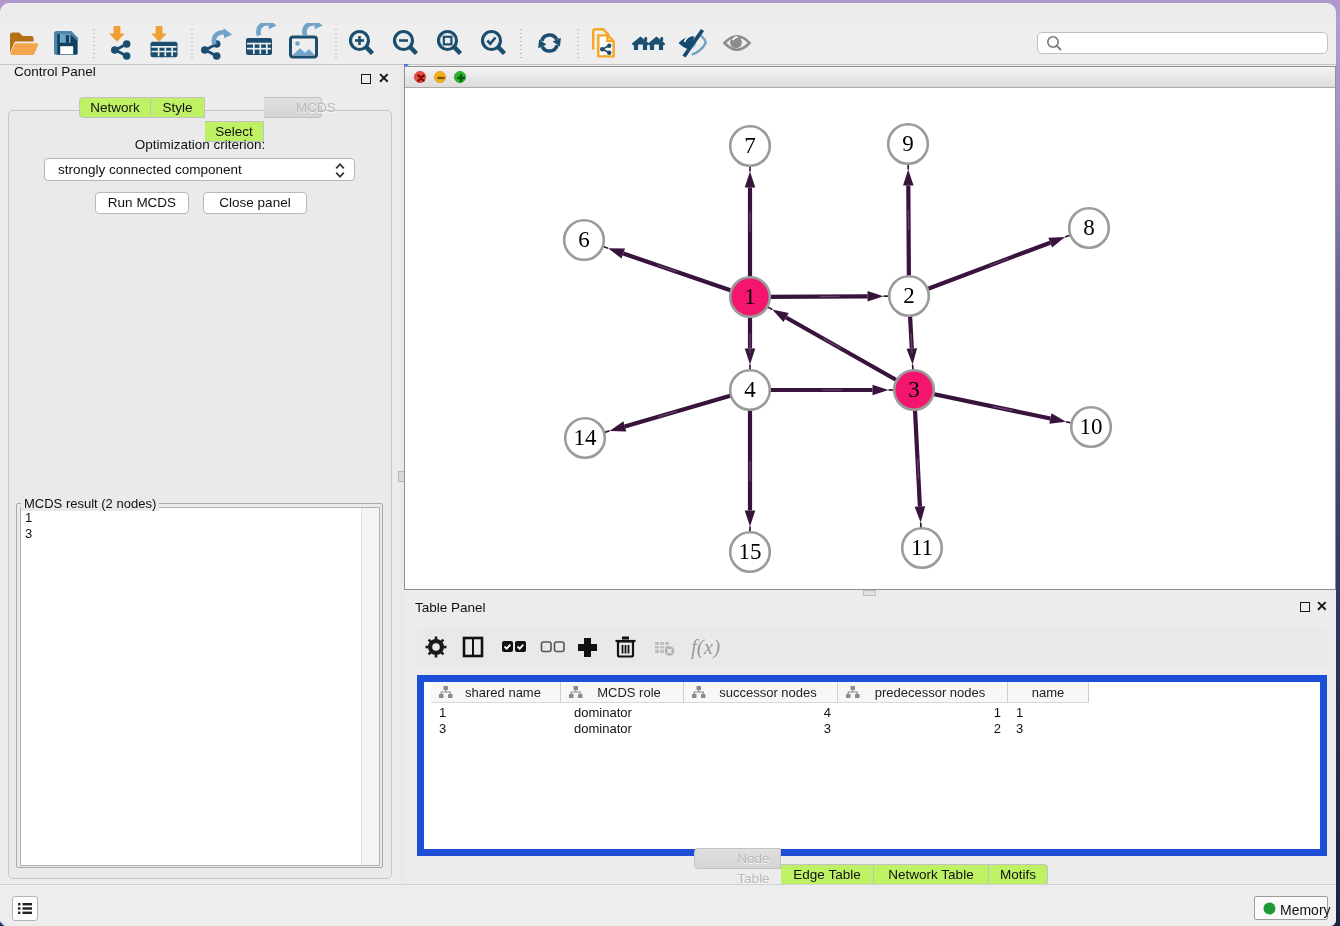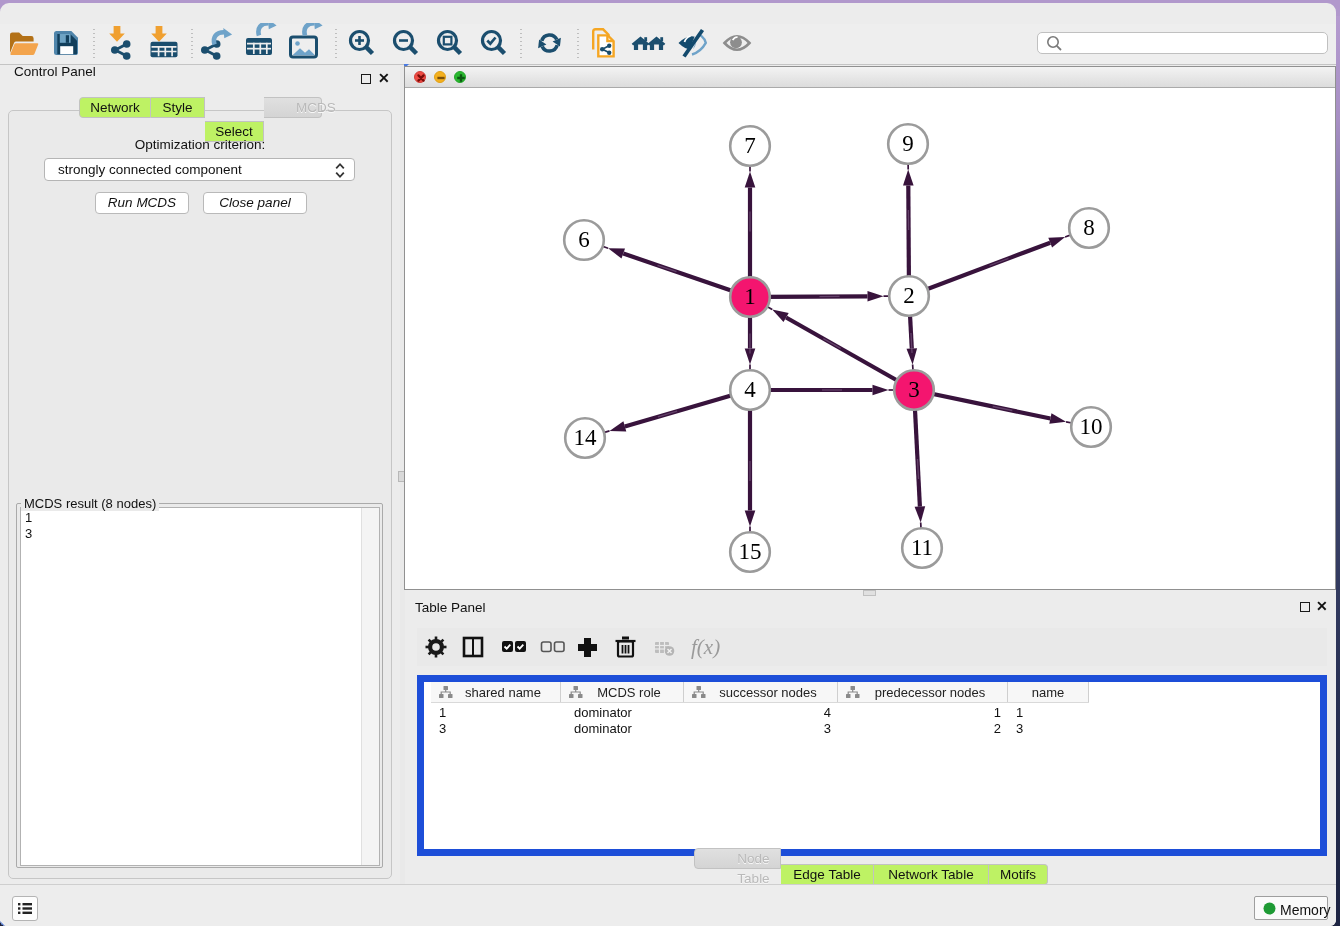--- a/index.html
+++ b/index.html
@@ -28,21 +28,21 @@
   #cp-x { left:378px; top:70px; }
   #cp-panel { left:8px; top:110px; width:384px; height:769px; background:#eaeaea; border:1px solid #c6c6c6; border-radius:5px; }
   .tab { position:absolute; top:97px; height:21px; background:#bef264; border:1px solid #c2c2c2; border-left:none;
          font-size:13.5px; color:#111; text-align:center; line-height:20px; }
   .tabsel { background:linear-gradient(#e0e0e0,#d4d4d4); color:#b9b9b9; text-shadow:0 1px 0 #f8f8f8;padding-left:32px; }
   
   #opt-label { left:8px; top:137px; width:384px; text-align:center; font-size:13.5px; color:#111; }
   #opt-select { left:44px; top:158px; width:311px; height:23px; background:#fff; border:1px solid #b5b5b5; border-radius:4px;
     font-size:13.5px; color:#111; line-height:21px; padding-left:13px; }
   .btn { position:absolute; height:22px; background:#fff; border:1px solid #b9b9b9; border-radius:4px;
-    font-size:13.5px; color:#111; text-align:center; line-height:20px;font-style:italic; }
+    font-size:13.5px; color:#111; text-align:center; line-height:20px; }
   
   #mcds-fs { left:16px; top:503px; width:367px; height:365px; border:1px solid #aaa; border-radius:2px; }
   #mcds-legend { left:21px; top:496px; background:#eaeaea; padding:0 3px; font-size:13px; color:#111; z-index:3; height:15px; line-height:15px; }
   #mcds-text { left:20px; top:507px; width:360px; height:359px; background:#fff; border:1px solid #b2b2b2; font-size:13px; color:#111; line-height:16px; padding:2px 0 0 4px; }
   #mcds-scroll { left:361px; top:508px; width:18px; height:357px; background:#f4f4f4; border-left:1px solid #e0e0e0; }
   
   #vsplit { left:400px; top:66px; width:5px; height:818px; background:#e9e9e9; }
   #vgrip { left:398px; top:471px; width:7px; height:11px; background:#d9d9d9; border:1px solid #b8b8b8; }
   
   #netwin { left:404px; top:66px; width:932px; height:524px; background:#fff; border:1px solid #909090; }
@@ -208,21 +208,21 @@
   <div class="abs" id="opt-label">Optimization criterion:</div>
   <div class="abs" id="opt-select">strongly connected component
     <svg width="12" height="17" style="position:absolute;right:8px;top:3px" xmlns="http://www.w3.org/2000/svg">
       <path d="M2.2,6.3 L6,2.2 L9.8,6.3" fill="none" stroke="#333" stroke-width="1.8"></path>
       <path d="M2.2,10.7 L6,14.8 L9.8,10.7" fill="none" stroke="#333" stroke-width="1.8"></path>
     </svg>
   </div>
   <div class="btn" style="left:95px; top:192px; width:94px;">Run MCDS</div>
   <div class="btn" style="left:203px; top:192px; width:104px;">Close panel</div>
   <div class="abs" id="mcds-fs"></div>
-  <div class="abs" id="mcds-legend">MCDS result (8 nodes)</div>
+  <div class="abs" id="mcds-legend">MCDS result (2 nodes)</div>
   <div class="abs" id="mcds-text">1<br>3</div>
   <div class="abs" id="mcds-scroll"></div>
 
   <div class="abs" id="vsplit"></div>
   <div class="abs" id="vgrip"></div>
 
   <div class="abs" style="left:404px;top:64px;width:5px;height:5px;background:#4a7ae0;clip-path:polygon(0 0, 100% 0, 0 100%);"></div>
   <div class="abs" id="netwin">
     <div id="nettb">
       <div class="tlight" style="left:9px; background:#ee4b43; border:0.5px solid #d2403a;"><svg width="12" height="12" xmlns="http://www.w3.org/2000/svg">

